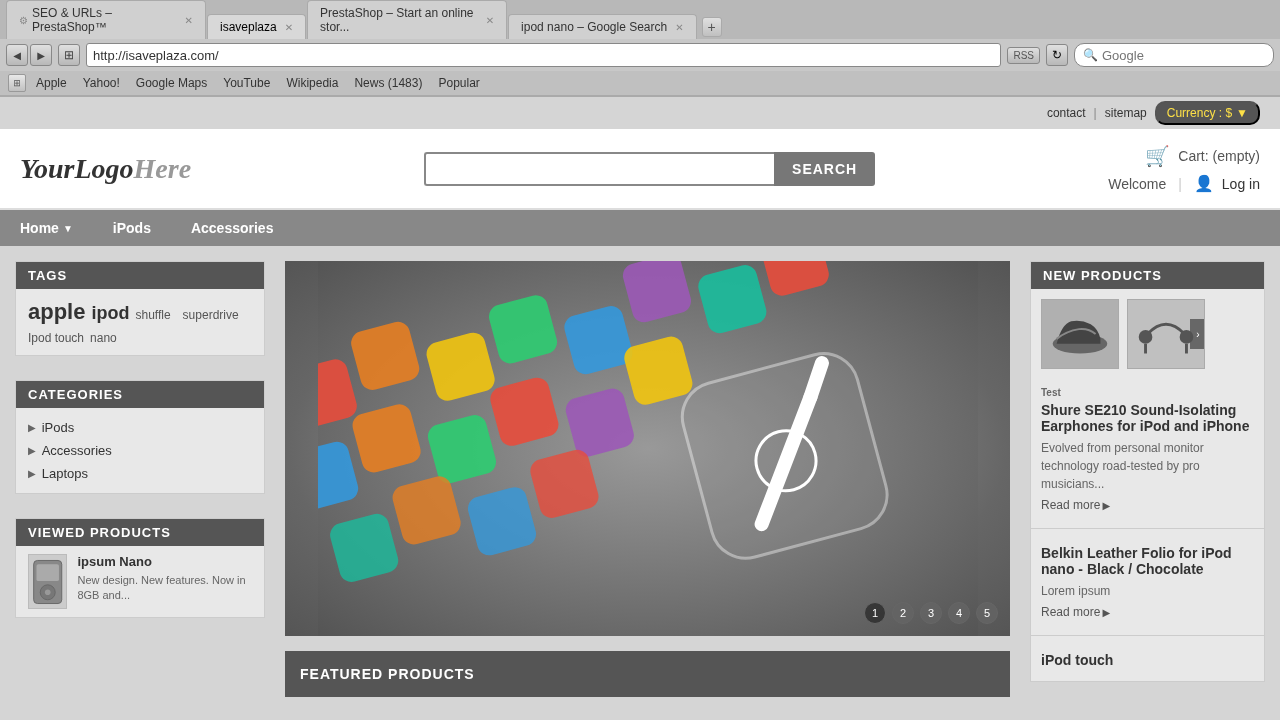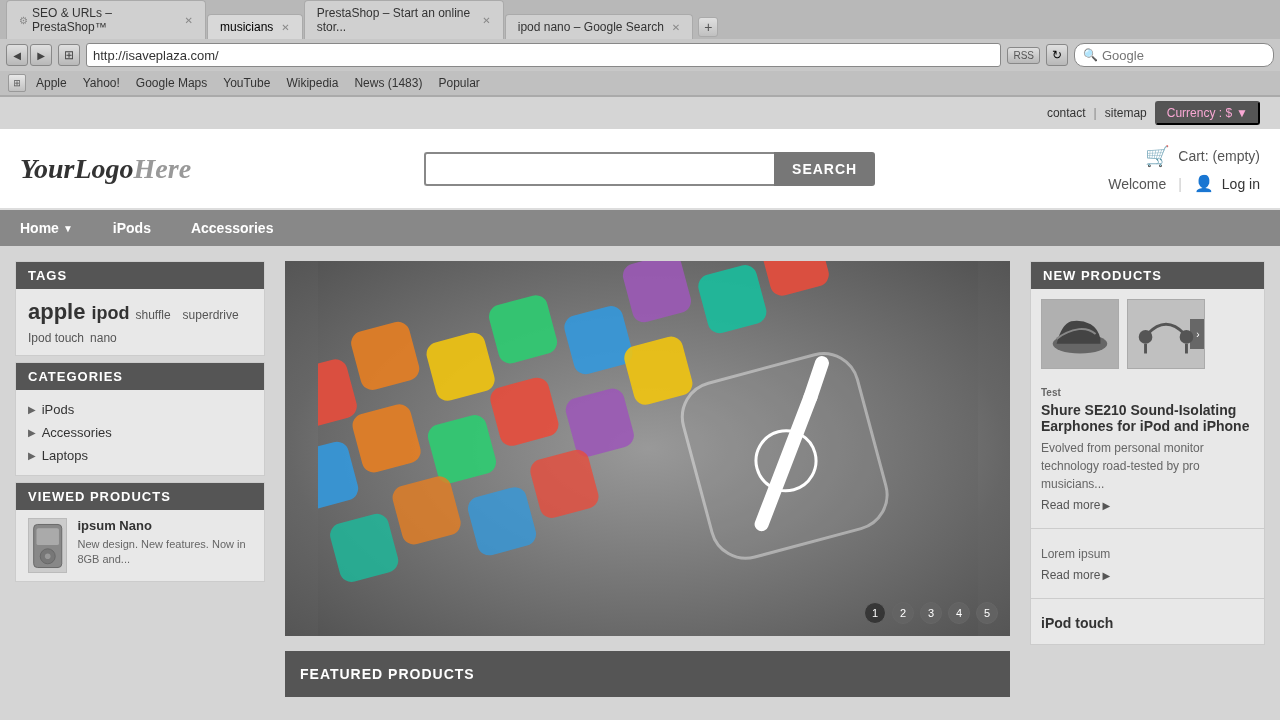--- a/index.html
+++ b/index.html
@@ -32,21 +32,21 @@
     .tab-spin { font-size: 10px; color: #888; }
     .tab-add { width: 20px; height: 20px; background: linear-gradient(180deg, #e0e0e0, #c0c0c0); border: 1px solid #aaa; border-radius: 3px; display: flex; align-items: center; justify-content: center; font-size: 14px; color: #555; cursor: pointer; margin-left: 4px; margin-bottom: 2px; }
 
     
     .page { background: #d5d5d5; display: flex; flex-direction: column; }
 
     
     .top-bar { background: #d5d5d5; display: flex; justify-content: flex-end; align-items: center; padding: 4px 20px; gap: 8px; font-size: 12px; color: #333; }
     .top-bar a { color: #333; text-decoration: none; cursor: pointer; }
     .separator { color: #888; }
-    .currency-btn { background: #555; color: #f9a8d4; padding: 3px 10px; border-radius: 3px; font-size: 12px; cursor: pointer; display: flex; align-items: center; gap: 4px; }
+    .currency-btn { background: #555; color: #fde047; padding: 3px 10px; border-radius: 10px; font-size: 12px; cursor: pointer; display: flex; align-items: center; gap: 4px; }
 
     
     .header { background: white; padding: 15px 20px; display: flex; align-items: center; justify-content: space-between; border-bottom: 2px solid #ddd; }
     .logo { font-size: 28px; font-weight: bold; font-style: italic; color: #333; font-family: Georgia, serif; }
     .logo span { color: #999; }
     .search-area { display: flex; align-items: flex-end; gap: 0; }
     .search-input-page { width: 350px; height: 34px; border: 2px solid #888; border-right: none; padding: 4px 10px; font-size: 14px; outline: none; border-radius: 3px 0 0 3px; }
     .search-btn { height: 34px; background: #777; color: white; border: none; padding: 0 18px; font-size: 14px; font-weight: bold; cursor: pointer; border-radius: 0 3px 3px 0; letter-spacing: 1px; }
     .cart-area { display: flex; align-items: center; gap: 8px; }
     .cart-text { color: #555; font-size: 14px; }
@@ -57,21 +57,21 @@
 
     
     .nav-bar { background: #888; display: flex; align-items: stretch; }
     .nav-item { padding: 10px 20px; color: white; font-size: 14px; font-weight: bold; cursor: pointer; display: flex; align-items: center; gap: 4px; }
     .nav-dropdown { font-size: 10px; }
 
     
     .main-layout { display: flex; flex: 1; }
 
     
-    .sidebar { width: 280px; min-width: 280px; padding: 15px 15px; display: flex; flex-direction: column; gap: 6px; }
+    .sidebar { width: 280px; min-width: 280px; padding: 15px 15px; display: flex; flex-direction: column; gap: 24px; }
 
     
     .widget { background: #e8e8e8; border: 1px solid #ccc; }
     .widget-header { background: #555; color: white; font-weight: bold; font-size: 13px; padding: 6px 12px; text-transform: uppercase; letter-spacing: 1px; }
     .widget-body { padding: 10px 12px; }
     .tags-list { display: flex; flex-wrap: wrap; gap: 6px; align-items: baseline; }
     .tag-large { font-size: 22px; font-weight: bold; color: #333; cursor: pointer; }
     .tag-medium { font-size: 18px; font-weight: bold; color: #333; cursor: pointer; }
     .tag-small { font-size: 12px; color: #555; cursor: pointer; }
 
@@ -123,21 +123,21 @@
 
 <div class="browser-chrome">
 
   <div class="tabs-bar">
     <div class="tab">
       <span class="tab-spin">⚙</span>
       <span>SEO &amp; URLs – PrestaShop™</span>
       <span class="tab-close">✕</span>
     </div>
     <div class="tab active">
-      <span>musicians</span>
+      <span>isaveplaza</span>
       <span class="tab-close">✕</span>
     </div>
     <div class="tab">
       <span>PrestaShop – Start an online stor...</span>
       <span class="tab-close">✕</span>
     </div>
     <div class="tab">
       <span>ipod nano – Google Search</span>
       <span class="tab-close">✕</span>
     </div>
@@ -368,20 +368,21 @@
           <h4>Shure SE210 Sound-Isolating Earphones for iPod and iPhone</h4>
           <p>Evolved from personal monitor technology road-tested by pro musicians...</p>
           <a class="read-more">
             <span>Read more</span>
             <span class="read-more-arrow">▶</span>
           </a>
         </div>
         <hr class="product-divider">
 
         <div class="product-listing">
+          <h4>Belkin Leather Folio for iPod nano - Black / Chocolate</h4>
           <p>Lorem ipsum</p>
           <a class="read-more">
             <span>Read more</span>
             <span class="read-more-arrow">▶</span>
           </a>
         </div>
         <hr class="product-divider">
 
         <div class="product-listing">
           <h4>iPod touch</h4>

